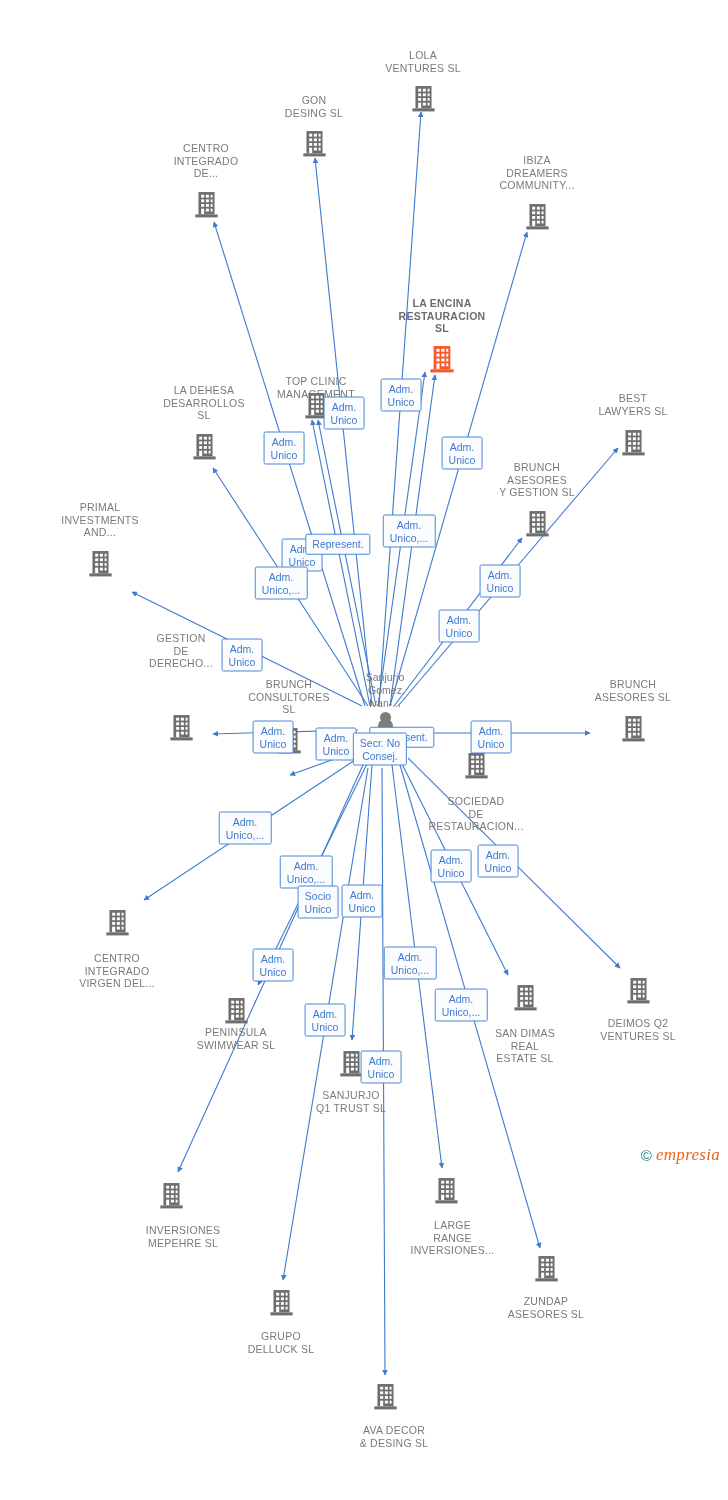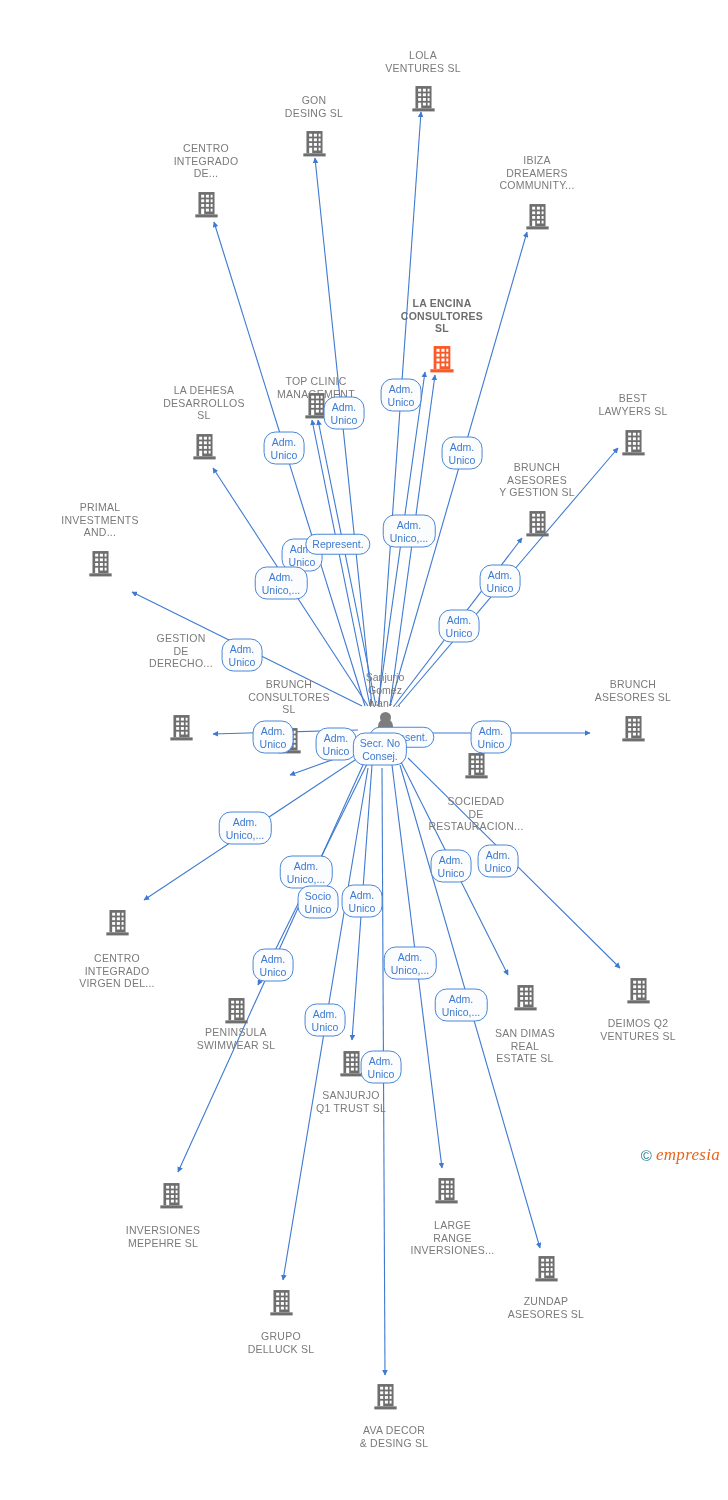--- a/index.html
+++ b/index.html
@@ -30,21 +30,21 @@
     margin:2px auto 0;position:relative;
   }
   .person .dot:after{
     content:"";position:absolute;left:-2px;top:7px;width:15px;height:9px;
     border-radius:7px 7px 0 0;background:#7d7d7d;
   }
 
   
   .chip{
     position:absolute;transform:translate(-50%,-50%);
-    background:#fbfcfe;border:1px solid #4a86d6;border-radius:12px;
+    background:#fbfcfe;border:1px solid #4a86d6;border-radius:2px;
     color:#3f7ad0;font-size:10.5px;line-height:12.5px;
     padding:3px 6px;text-align:center;white-space:pre-line;
     box-sizing:border-box;
   }
 
   
   #watermark{
     position:absolute;right:8px;bottom:8px;display:flex;align-items:center;gap:4px;
     font-size:15px;
   }
@@ -189,21 +189,21 @@
             <rect x="13.3" y="14.4" width="3.4" height="3.2"></rect>
             <rect x="18.6" y="14.4" width="2.2" height="3.2"></rect>
             <rect x="8" y="19.6" width="3.4" height="6"></rect>
             <rect x="13.3" y="19.6" width="3.4" height="3.2"></rect>
             <rect x="18.6" y="19.6" width="2.2" height="3.2"></rect>
           </g>
         </svg>
       </div>
       <div class="node focus" style="left: 442px; top: 297px;">
         <div class="cap">LA ENCINA
-CONSULTORES
+RESTAURACION
 SL</div>
       </div>
       <div class="node" style="left: 442px; top: 345px;">
         <svg class="glyph" width="26" height="29" viewBox="0 0 28 31">
           <rect x="5" y="1" width="18" height="25" fill="#FA5A28"></rect>
           <rect x="1.5" y="26" width="25" height="3.4" fill="#FA5A28"></rect>
           <g fill="#ffffff">
             <rect x="8" y="4" width="3.4" height="3.2"></rect>
             <rect x="13.3" y="4" width="3.4" height="3.2"></rect>
             <rect x="18.6" y="4" width="2.2" height="3.2"></rect>
@@ -557,21 +557,21 @@
             <rect x="18.6" y="9.2" width="2.2" height="3.2"></rect>
             <rect x="8" y="14.4" width="3.4" height="3.2"></rect>
             <rect x="13.3" y="14.4" width="3.4" height="3.2"></rect>
             <rect x="18.6" y="14.4" width="2.2" height="3.2"></rect>
             <rect x="8" y="19.6" width="3.4" height="6"></rect>
             <rect x="13.3" y="19.6" width="3.4" height="3.2"></rect>
             <rect x="18.6" y="19.6" width="2.2" height="3.2"></rect>
           </g>
         </svg>
       </div>
-      <div class="node below" style="left: 163px; top: 1223px; text-align: center;">
+      <div class="node below" style="left: 183px; top: 1223px; text-align: center;">
         <div class="cap">INVERSIONES
 MEPEHRE  SL</div>
       </div>
       <div class="node" style="left: 171px; top: 1182px;">
         <svg class="glyph" width="25" height="28" viewBox="0 0 28 31">
           <rect x="5" y="1" width="18" height="25" fill="#6E6E6E"></rect>
           <rect x="1.5" y="26" width="25" height="3.4" fill="#6E6E6E"></rect>
           <g fill="#ffffff">
             <rect x="8" y="4" width="3.4" height="3.2"></rect>
             <rect x="13.3" y="4" width="3.4" height="3.2"></rect>

